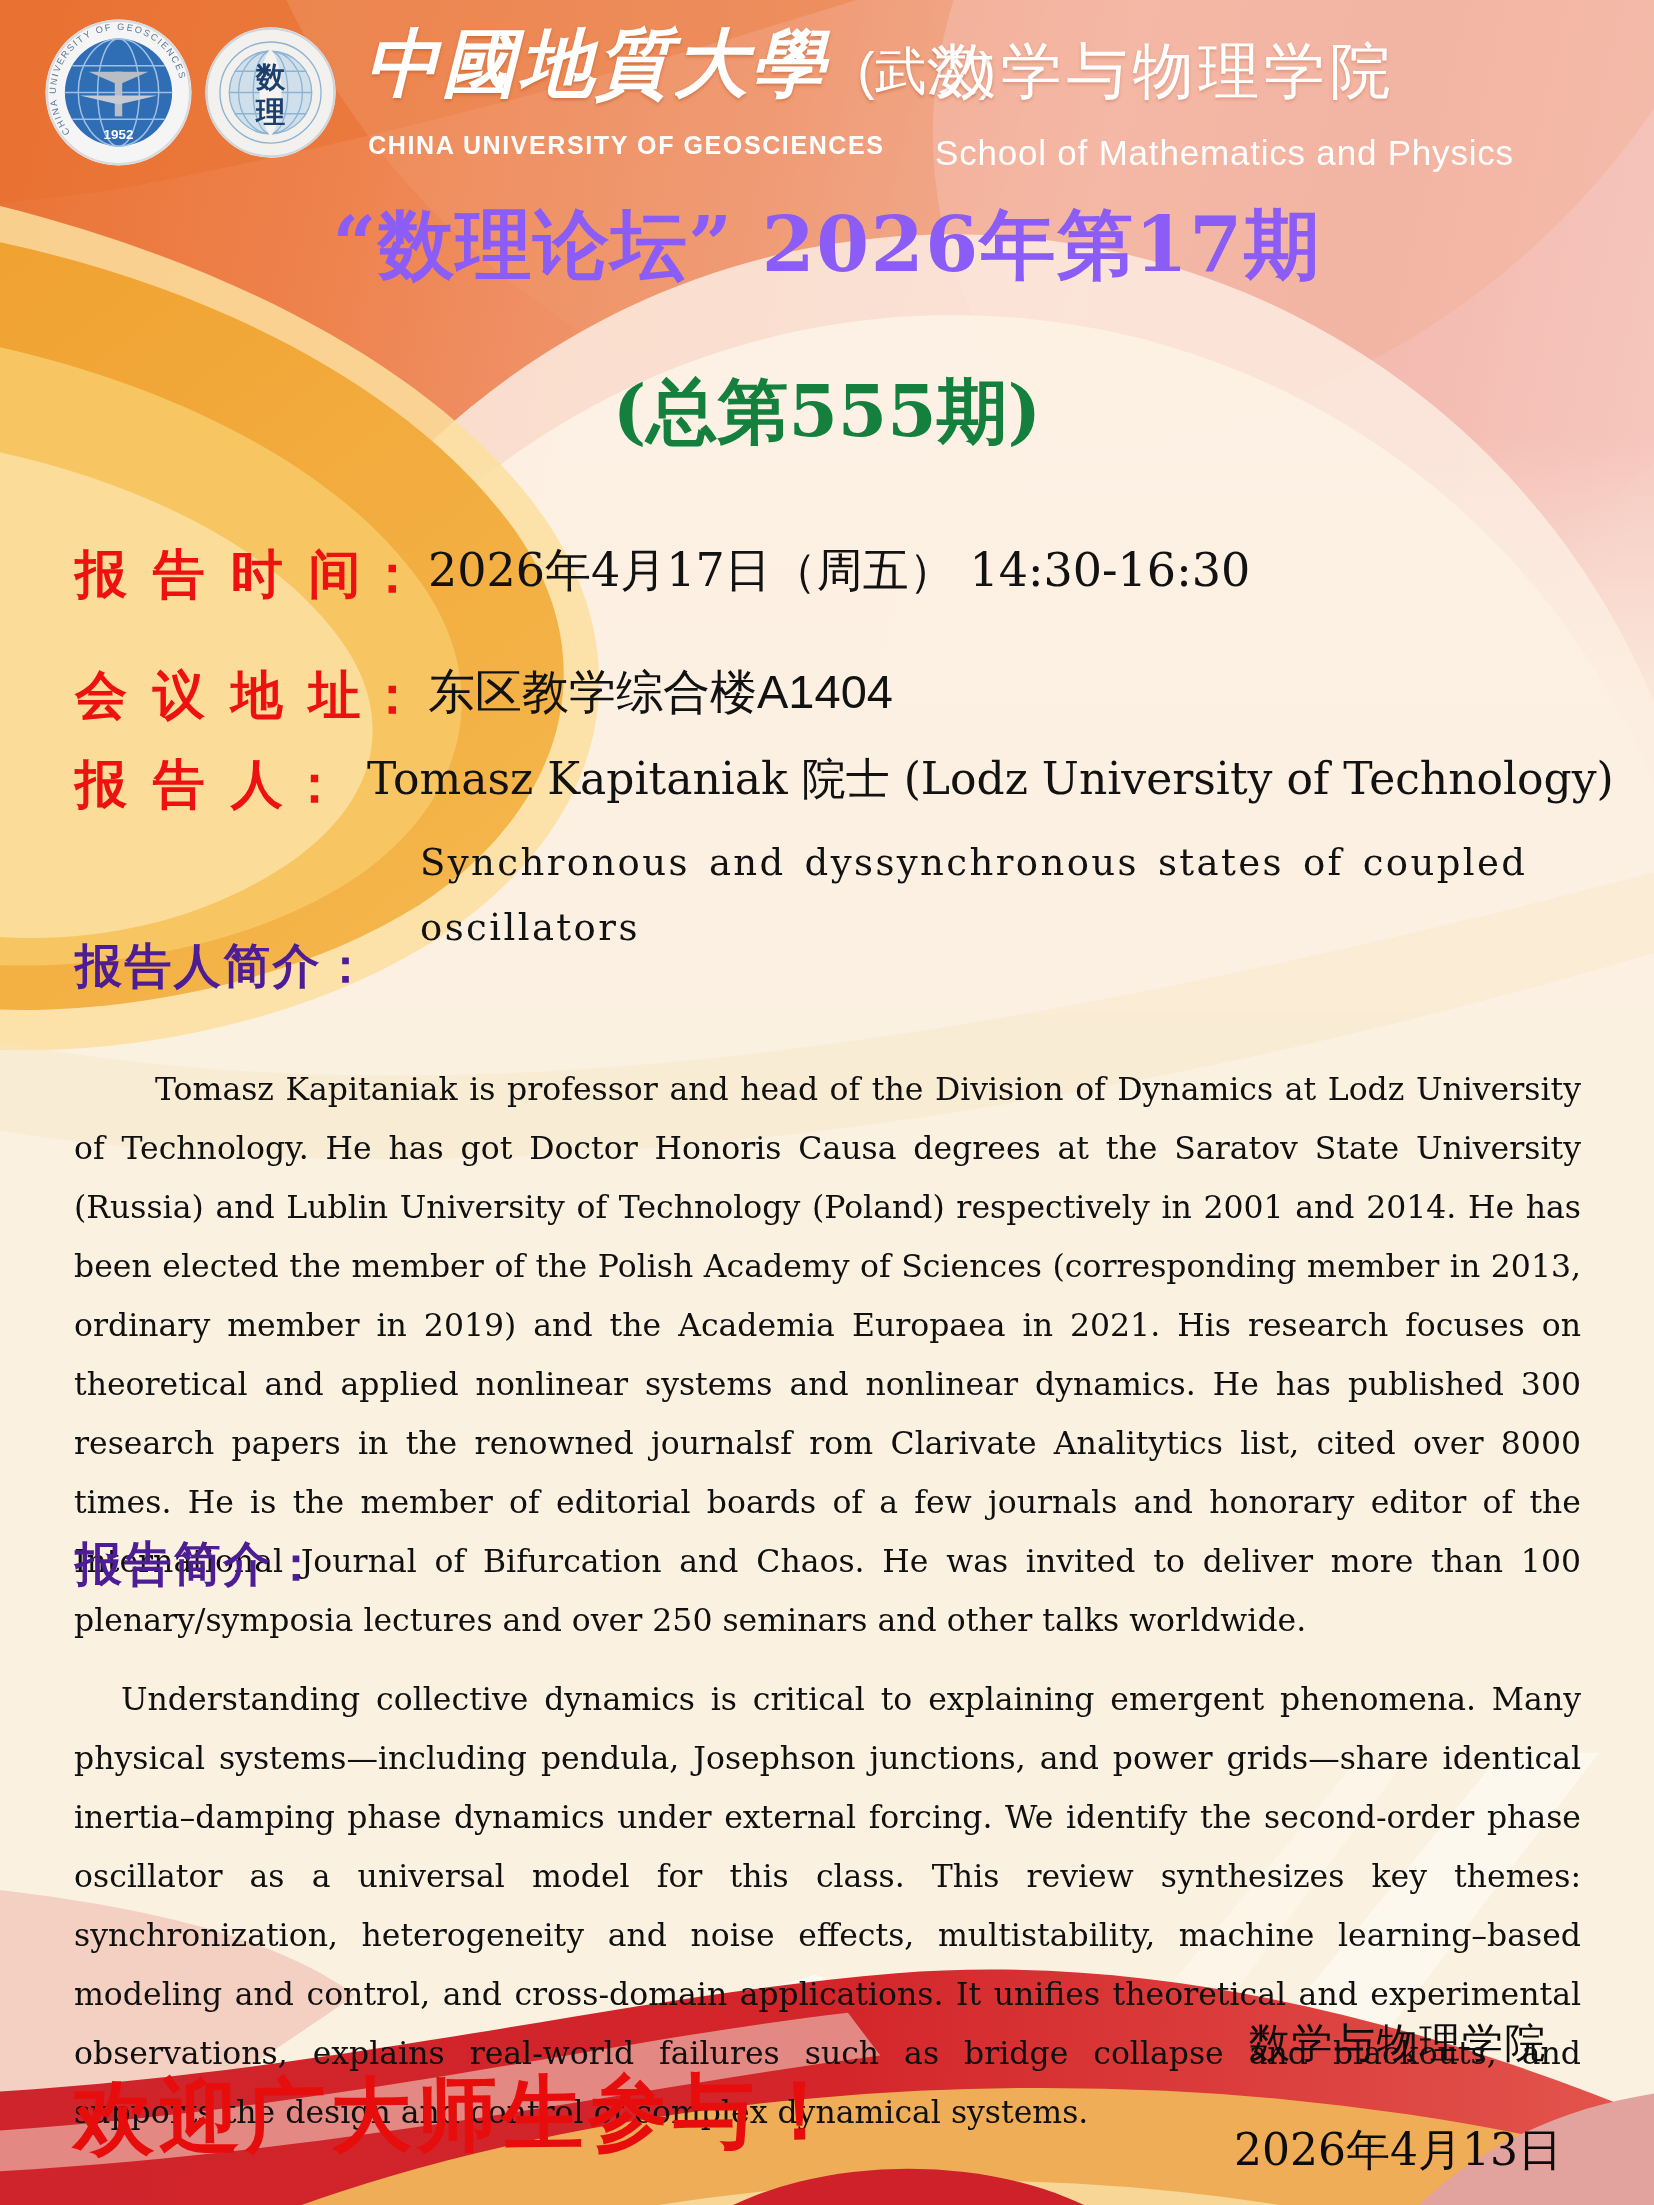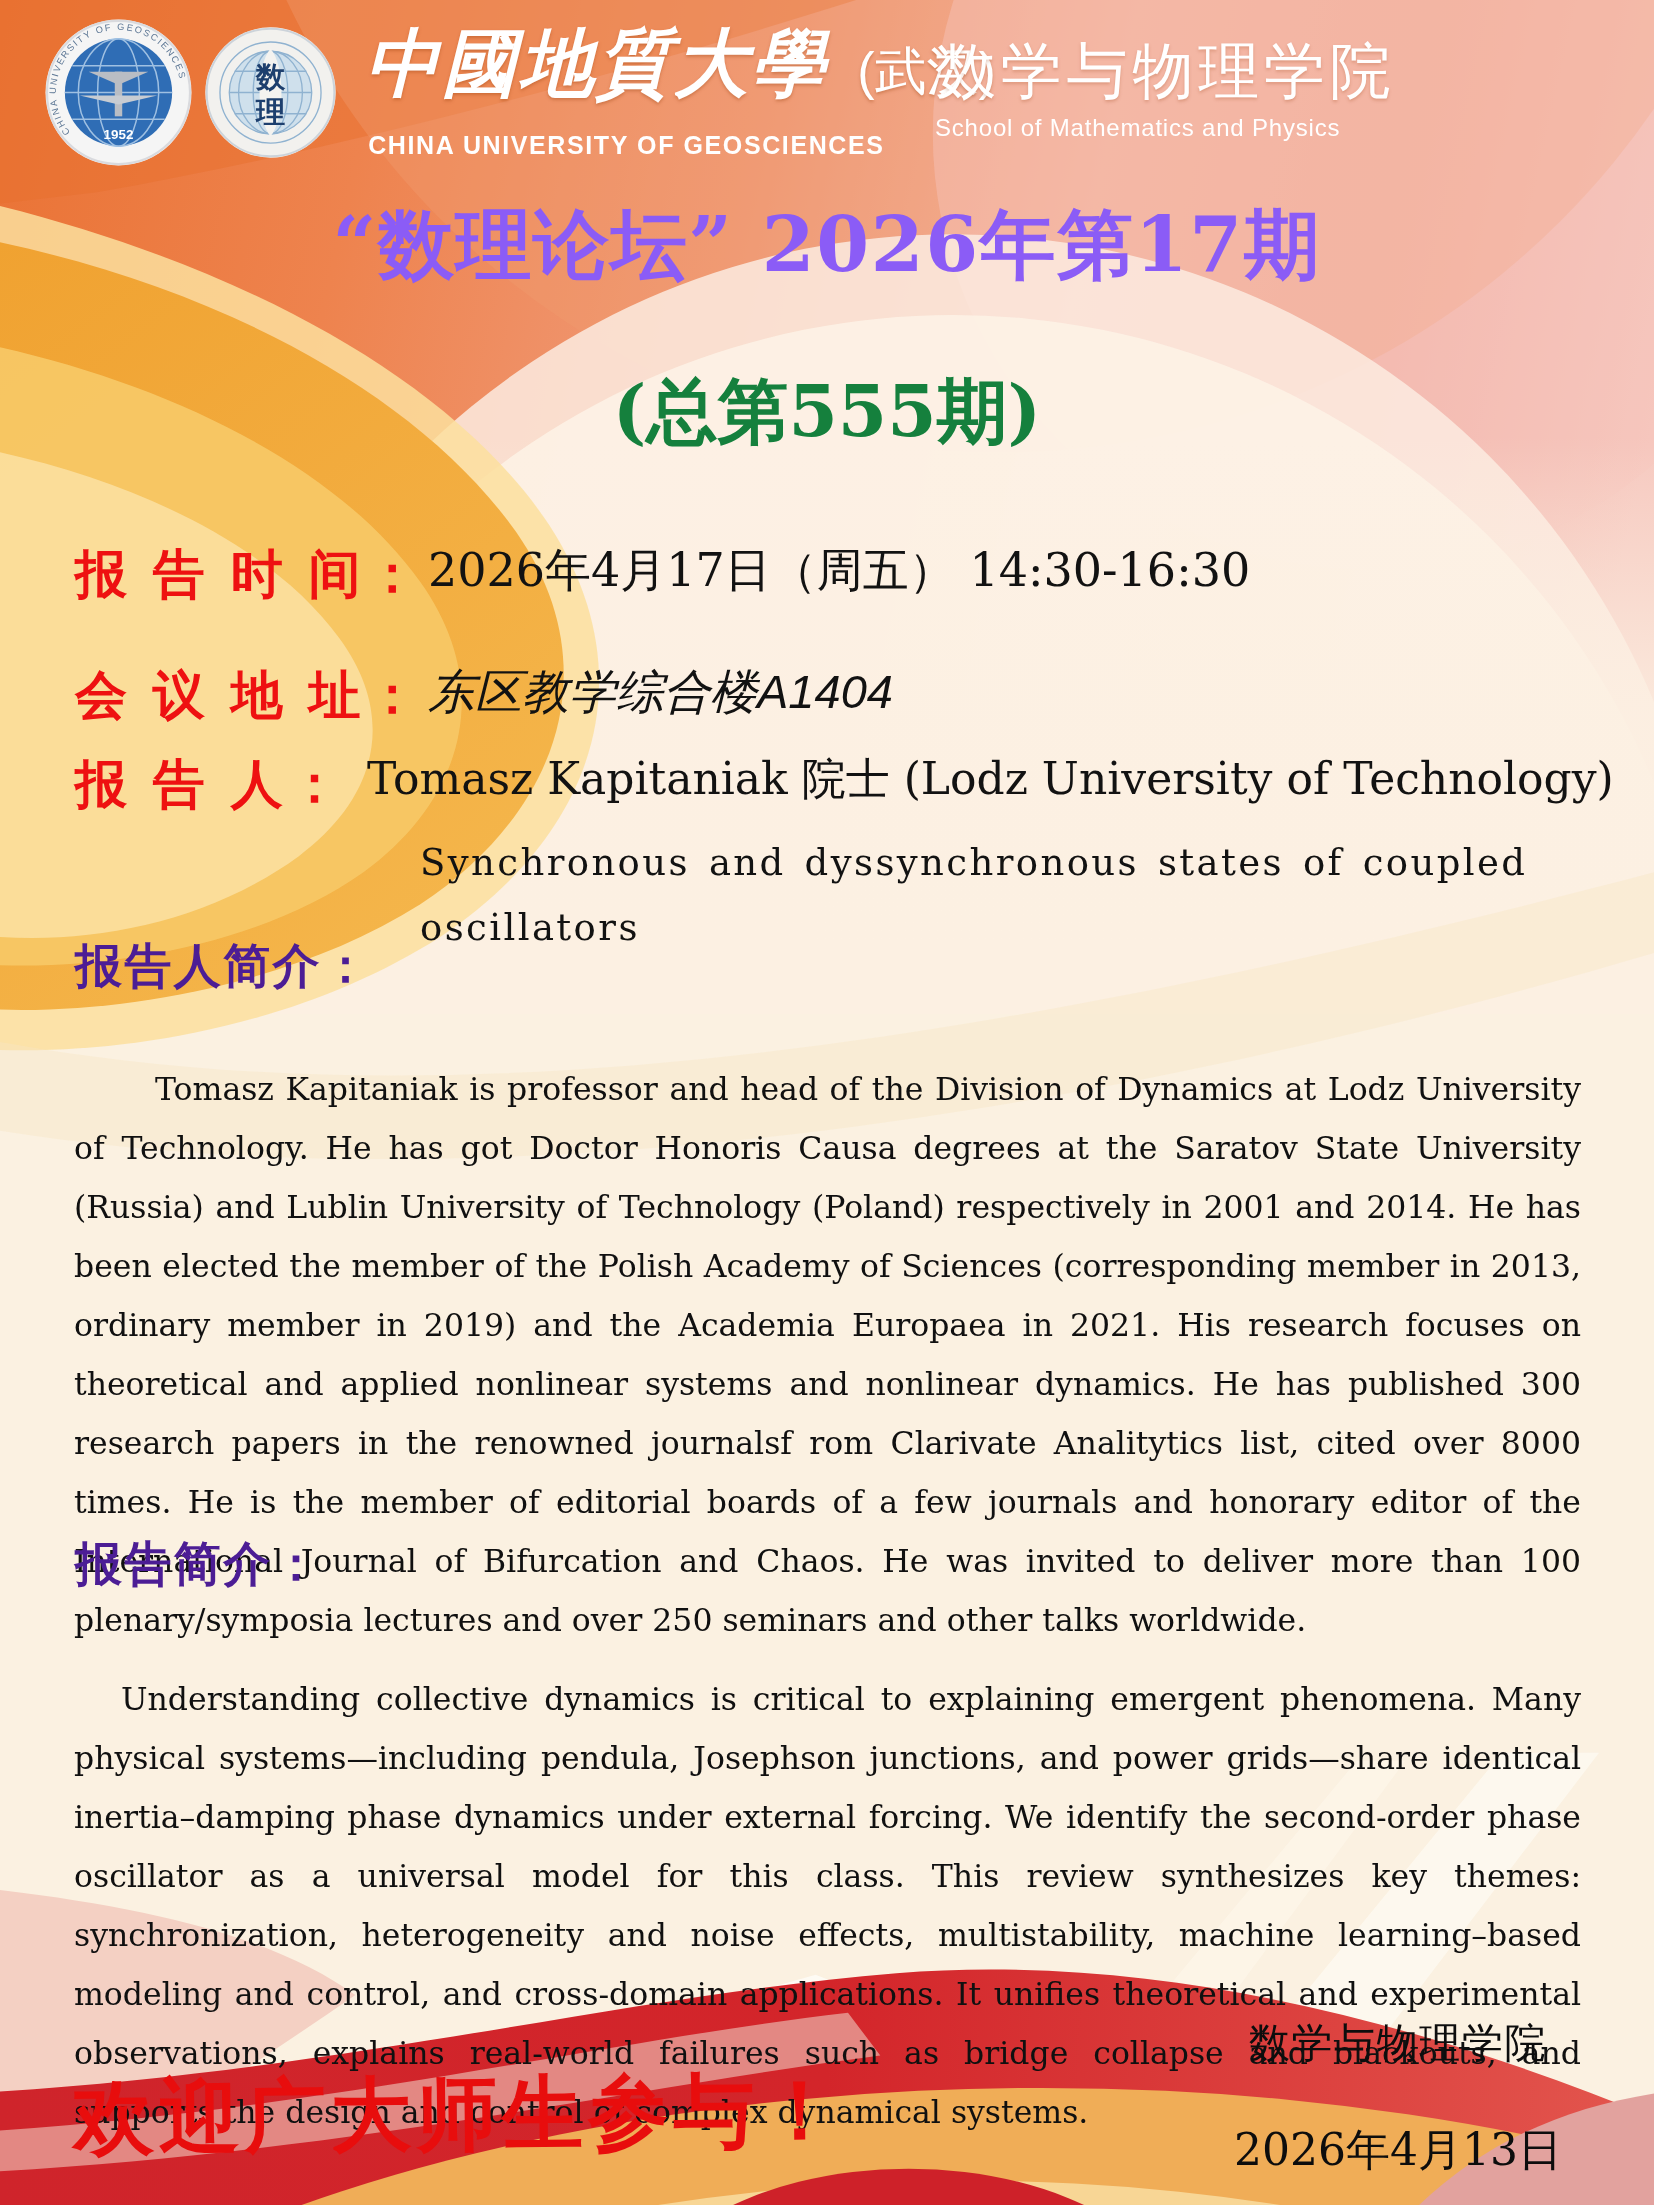--- a/index.html
+++ b/index.html
@@ -17,36 +17,36 @@
   .uni-cn{font-family:"DejaVu Serif",cursive;font-style:italic;font-weight:bold;
           font-size:74px;line-height:97px;letter-spacing:3.2px;
           text-shadow:0 1.6px 3.2px rgba(150,60,10,.35);white-space:nowrap;}
   .uni-campus{font-family:"Liberation Sans",sans-serif;font-style:normal;font-weight:normal;
           font-size:52px;letter-spacing:0;}
   .uni-en{font-family:"Liberation Sans",sans-serif;font-weight:bold;font-size:25px;
           letter-spacing:1.6px;margin-top:11.3px;margin-left:3.2px;}
   .schoolblock{position:absolute;left:935px;top:31px;color:#fff;}
   .school-cn{font-size:61px;font-weight:normal;letter-spacing:4.8px;line-height:81px;
           text-shadow:0 1.6px 3.2px rgba(150,60,10,.25);white-space:nowrap;}
-  .school-en{font-size:24px;margin-top:2px;letter-spacing:0.8px;}
+  .school-en{font-size:35px;margin-top:21px;letter-spacing:0.8px;}
 
   
   .title1{left:0;top:195px;width:1654px;text-align:center;color:#8b5cf6;
           font-family:"DejaVu Serif",serif;font-weight:bold;font-size:76px;
           letter-spacing:1.6px;white-space:nowrap;}
   .title2{left:0;top:365px;width:1654px;text-align:center;color:#15803d;
           font-family:"DejaVu Serif",serif;font-weight:bold;font-size:71px;}
 
   
   .row{position:absolute;left:75px;width:1535px;z-index:2;}
   .lab{color:#ee1111;font-weight:bold;font-size:52px;letter-spacing:5.7px;
        font-family:"Liberation Sans",sans-serif;white-space:nowrap;}
   .val{position:absolute;top:0;color:#121212;white-space:nowrap;}
   .r1{top:540px;} .r1 .val{left:353px;font-family:"DejaVu Serif",serif;font-size:46px;}
-  .r2{top:661px;} .r2 .val{left:353px;font-family:"Liberation Sans",sans-serif;font-size:47px;font-style:italic;}
+  .r2{top:661px;} .r2 .val{left:353px;font-family:"Liberation Sans",sans-serif;font-size:47px;}
   .r3{top:750px;} .r3 .val{left:292px;font-family:"DejaVu Serif",serif;font-size:44px;}
   .r4{top:830px;} .r4 .val{left:345px;font-family:"DejaVu Serif",serif;font-size:37px;
        letter-spacing:2.4px;word-spacing:4.8px;width:1187px;white-space:normal;line-height:65px;}
 
   .sec-head{position:absolute;left:75px;color:#4c1d95;font-weight:bold;font-size:47px;
        letter-spacing:2.4px;font-family:"Liberation Sans",sans-serif;z-index:2;}
   .bio-head{top:935px;} .abs-head{top:1533px;}
 
   .para{position:absolute;left:74px;width:1507px;color:#101010;z-index:2;
        font-family:"DejaVu Serif",serif;font-size:31.5px;line-height:59px;text-align:justify;}

